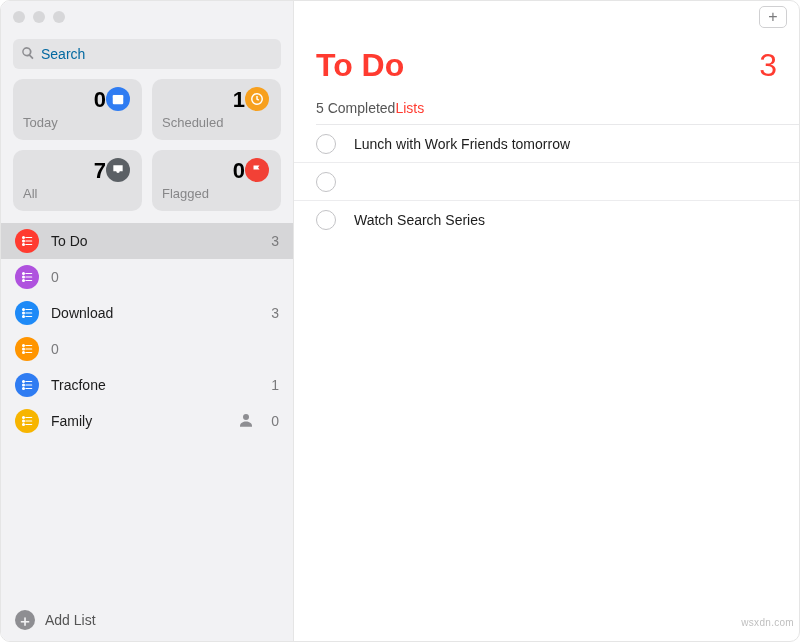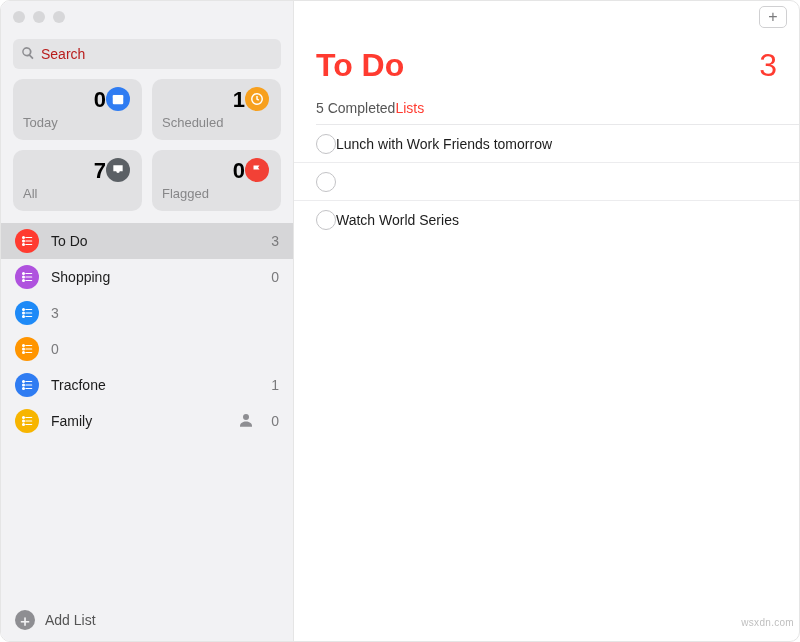--- a/index.html
+++ b/index.html
@@ -2,21 +2,21 @@
 <html><head>
 <meta charset="utf-8">
 <style>
   * { box-sizing: border-box; margin: 0; padding: 0; }
   html, body { width: 800px; height: 642px; overflow: hidden; font-family: -apple-system, "Helvetica Neue", Arial, sans-serif; background: #fff; }
   .window { display: flex; width: 800px; height: 642px; border: 1px solid #e5e5e5; border-radius: 10px; overflow: hidden; }
   
   .sidebar { width: 293px; background: #f2f2f4; display: flex; flex-direction: column; border-right: 1px solid #e5e5e5; }
   .titlebar { height: 32px; display: flex; align-items: center; padding-left: 12px; gap: 8px; }
   .traffic { width: 12px; height: 12px; border-radius: 50%; background: #d7d7d9; }
-  .search { margin: 6px 12px 10px 12px; height: 30px; background: #e4e4e6; border-radius: 6px; display: flex; align-items: center; padding: 0 8px; color: #b91c1c; font-size: 14px; gap: 6px; }
+  .search { margin: 6px 12px 10px 12px; height: 30px; background: #e4e4e6; border-radius: 6px; display: flex; align-items: center; padding: 0 8px; color: #0369a1; font-size: 14px; gap: 6px; }
   .search svg { width: 14px; height: 14px; fill: #8e8e92; }
   .cards { display: grid; grid-template-columns: 1fr 1fr; gap: 10px; padding: 0 12px 12px 12px; }
   .card { background: #e1e1e3; border-radius: 10px; padding: 8px 12px 10px 10px; display: grid; grid-template-columns: 1fr auto; grid-template-rows: auto auto; align-items: center; }
   .card .badge { width: 24px; height: 24px; border-radius: 50%; display: flex; align-items: center; justify-content: center; }
   .card .count { font-size: 22px; font-weight: 700; color: #000; grid-row: 1 / span 2; justify-self: end; }
   .card .label { font-size: 13px; color: #878789; grid-column: 1; margin-top: 2px; }
   .section-label { font-size: 12px; color: #888; padding: 4px 14px 6px 14px; }
   .lists { flex: 1; overflow: auto; }
   .list-row { display: flex; align-items: center; height: 36px; padding: 0 14px 0 14px; gap: 12px; font-size: 14px; color: #1c1c1c; }
   .list-row.selected { background: #d6d6d8; }
@@ -31,21 +31,21 @@
   .toolbar { height: 32px; display: flex; justify-content: flex-end; align-items: center; padding: 0 12px; }
   .add-btn { width: 28px; height: 22px; border: 1px solid #d0d0d2; border-radius: 5px; display: flex; align-items: center; justify-content: center; color: #7a7a7c; font-size: 16px; background: #fff; }
   .header { display: flex; align-items: baseline; justify-content: space-between; padding: 14px 22px 12px 22px; }
   .header .title { font-size: 32px; font-weight: 700; color: #ff3b30; }
   .header .bigcount { font-size: 32px; font-weight: 400; color: #ff3b30; }
   .subhead { display: flex; justify-content: flex-start; align-items: center; padding: 4px 22px 8px 22px; font-size: 14px; }
   .subhead .completed { color: #555; }
   .subhead .show { color: #ff3b30; }
   .divider { height: 1px; background: #e8e8ea; margin: 0 0 0 22px; }
   .items { }
-  .item { display: flex; align-items: center; height: 38px; padding: 0 22px; gap: 0; border-bottom: 1px solid #ececee; }
+  .item { display: flex; align-items: center; height: 38px; padding: 0 22px; gap: 18px; border-bottom: 1px solid #ececee; }
   .item:last-child { border-bottom: none; }
   .circle { width: 20px; height: 20px; border-radius: 50%; border: 1.6px solid #c3c3c6; flex: 0 0 20px; }
   .item .text { font-size: 14px; color: #1c1c1c; }
   
   .bullet-svg { width: 14px; height: 14px; }
   .watermark { position: absolute; right: 6px; bottom: 14px; font-size: 10px; color: #bfbfbf; letter-spacing: .3px; }
 </style>
 </head>
 <body>
 
@@ -128,34 +128,34 @@
           <span class="list-icon" style="background:#af52de">
             <svg class="bullet-svg" viewBox="0 0 24 24" fill="none" stroke="#fff" stroke-width="2" stroke-linecap="round">
               <circle cx="6" cy="6" r="1.6" fill="#fff"></circle>
               <line x1="10" y1="6" x2="20" y2="6"></line>
               <circle cx="6" cy="12" r="1.6" fill="#fff"></circle>
               <line x1="10" y1="12" x2="20" y2="12"></line>
               <circle cx="6" cy="18" r="1.6" fill="#fff"></circle>
               <line x1="10" y1="18" x2="20" y2="18"></line>
             </svg>
           </span>
-          <span class="list-name">Shopping</span>
           <span class="list-count">0</span>
         </div>
         <div class="list-row">
           <span class="list-icon" style="background:#1e8af7">
             <svg class="bullet-svg" viewBox="0 0 24 24" fill="none" stroke="#fff" stroke-width="2" stroke-linecap="round">
               <circle cx="6" cy="6" r="1.6" fill="#fff"></circle>
               <line x1="10" y1="6" x2="20" y2="6"></line>
               <circle cx="6" cy="12" r="1.6" fill="#fff"></circle>
               <line x1="10" y1="12" x2="20" y2="12"></line>
               <circle cx="6" cy="18" r="1.6" fill="#fff"></circle>
               <line x1="10" y1="18" x2="20" y2="18"></line>
             </svg>
           </span>
+          <span class="list-name">Download</span>
           <span class="list-count">3</span>
         </div>
         <div class="list-row">
           <span class="list-icon" style="background:#ff9500">
             <svg class="bullet-svg" viewBox="0 0 24 24" fill="none" stroke="#fff" stroke-width="2" stroke-linecap="round">
               <circle cx="6" cy="6" r="1.6" fill="#fff"></circle>
               <line x1="10" y1="6" x2="20" y2="6"></line>
               <circle cx="6" cy="12" r="1.6" fill="#fff"></circle>
               <line x1="10" y1="12" x2="20" y2="12"></line>
               <circle cx="6" cy="18" r="1.6" fill="#fff"></circle>
@@ -222,19 +222,19 @@
     <div class="items" id="items-container">
         <div class="item">
           <span class="circle"></span>
           <span class="text">Lunch with Work Friends tomorrow</span>
         </div>
         <div class="item">
           <span class="circle"></span>
         </div>
         <div class="item">
           <span class="circle"></span>
-          <span class="text">Watch World Series</span>
+          <span class="text">Watch Search Series</span>
         </div>
       </div>
   </div>
 </div>
 
 <span class="watermark">wsxdn.com</span>
 
 </body></html>

